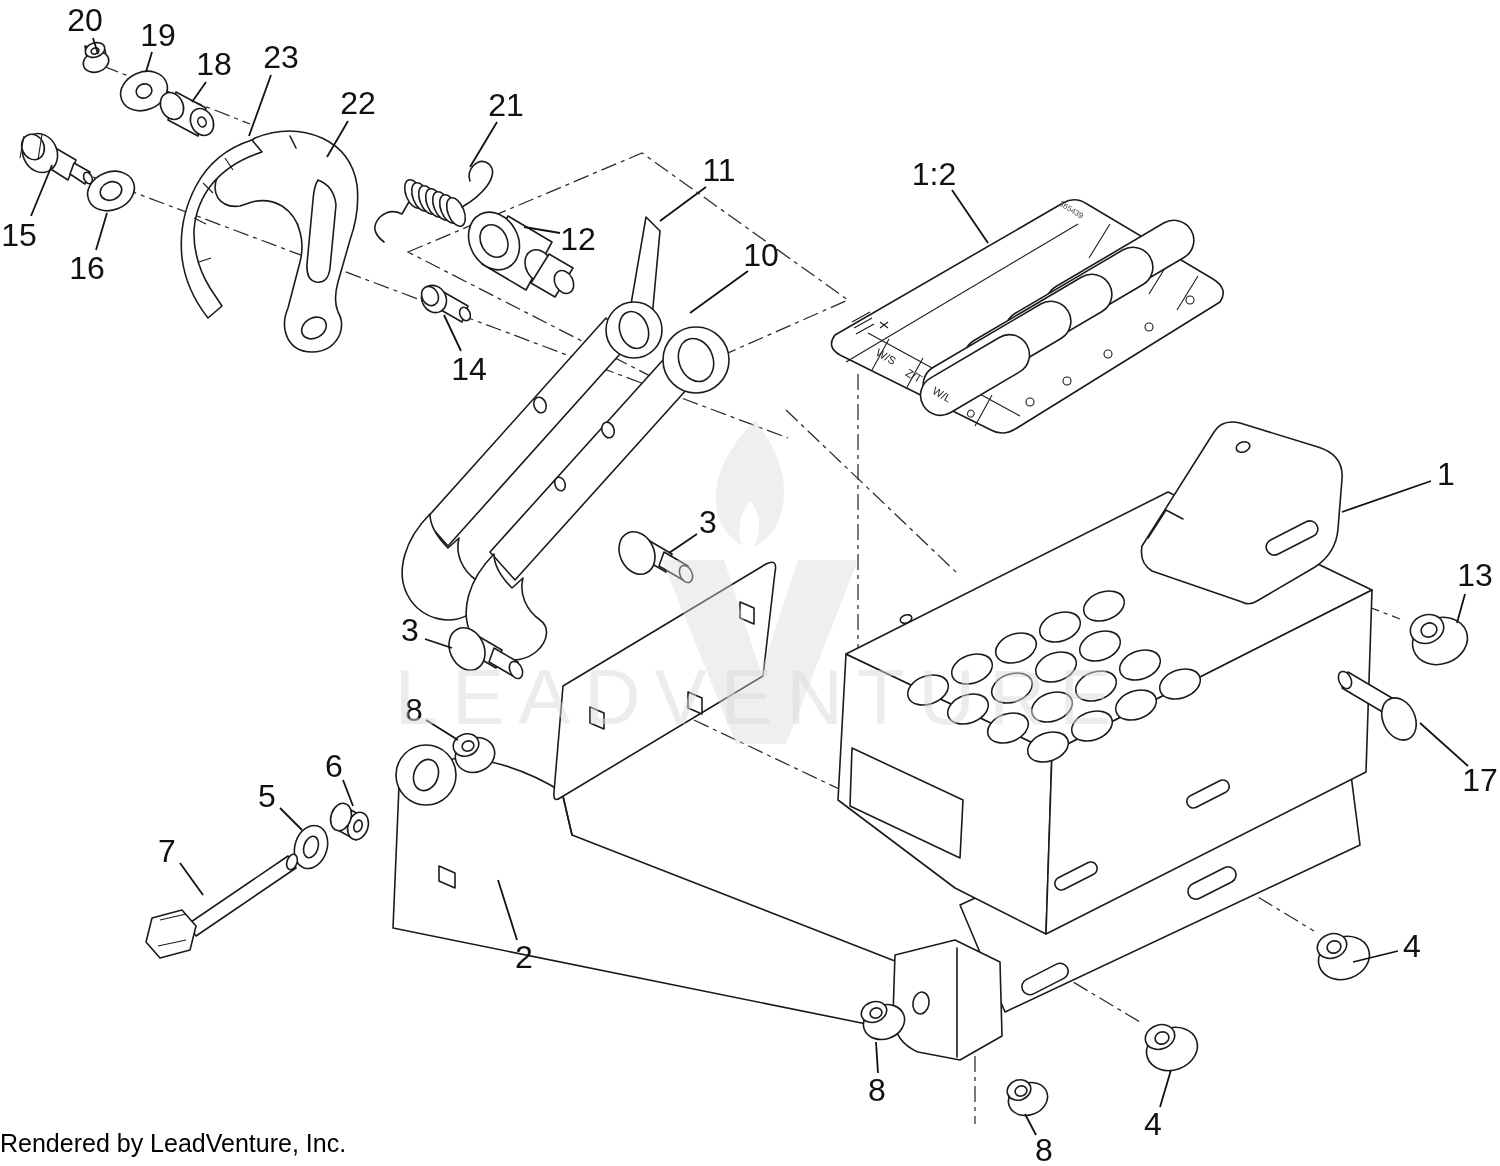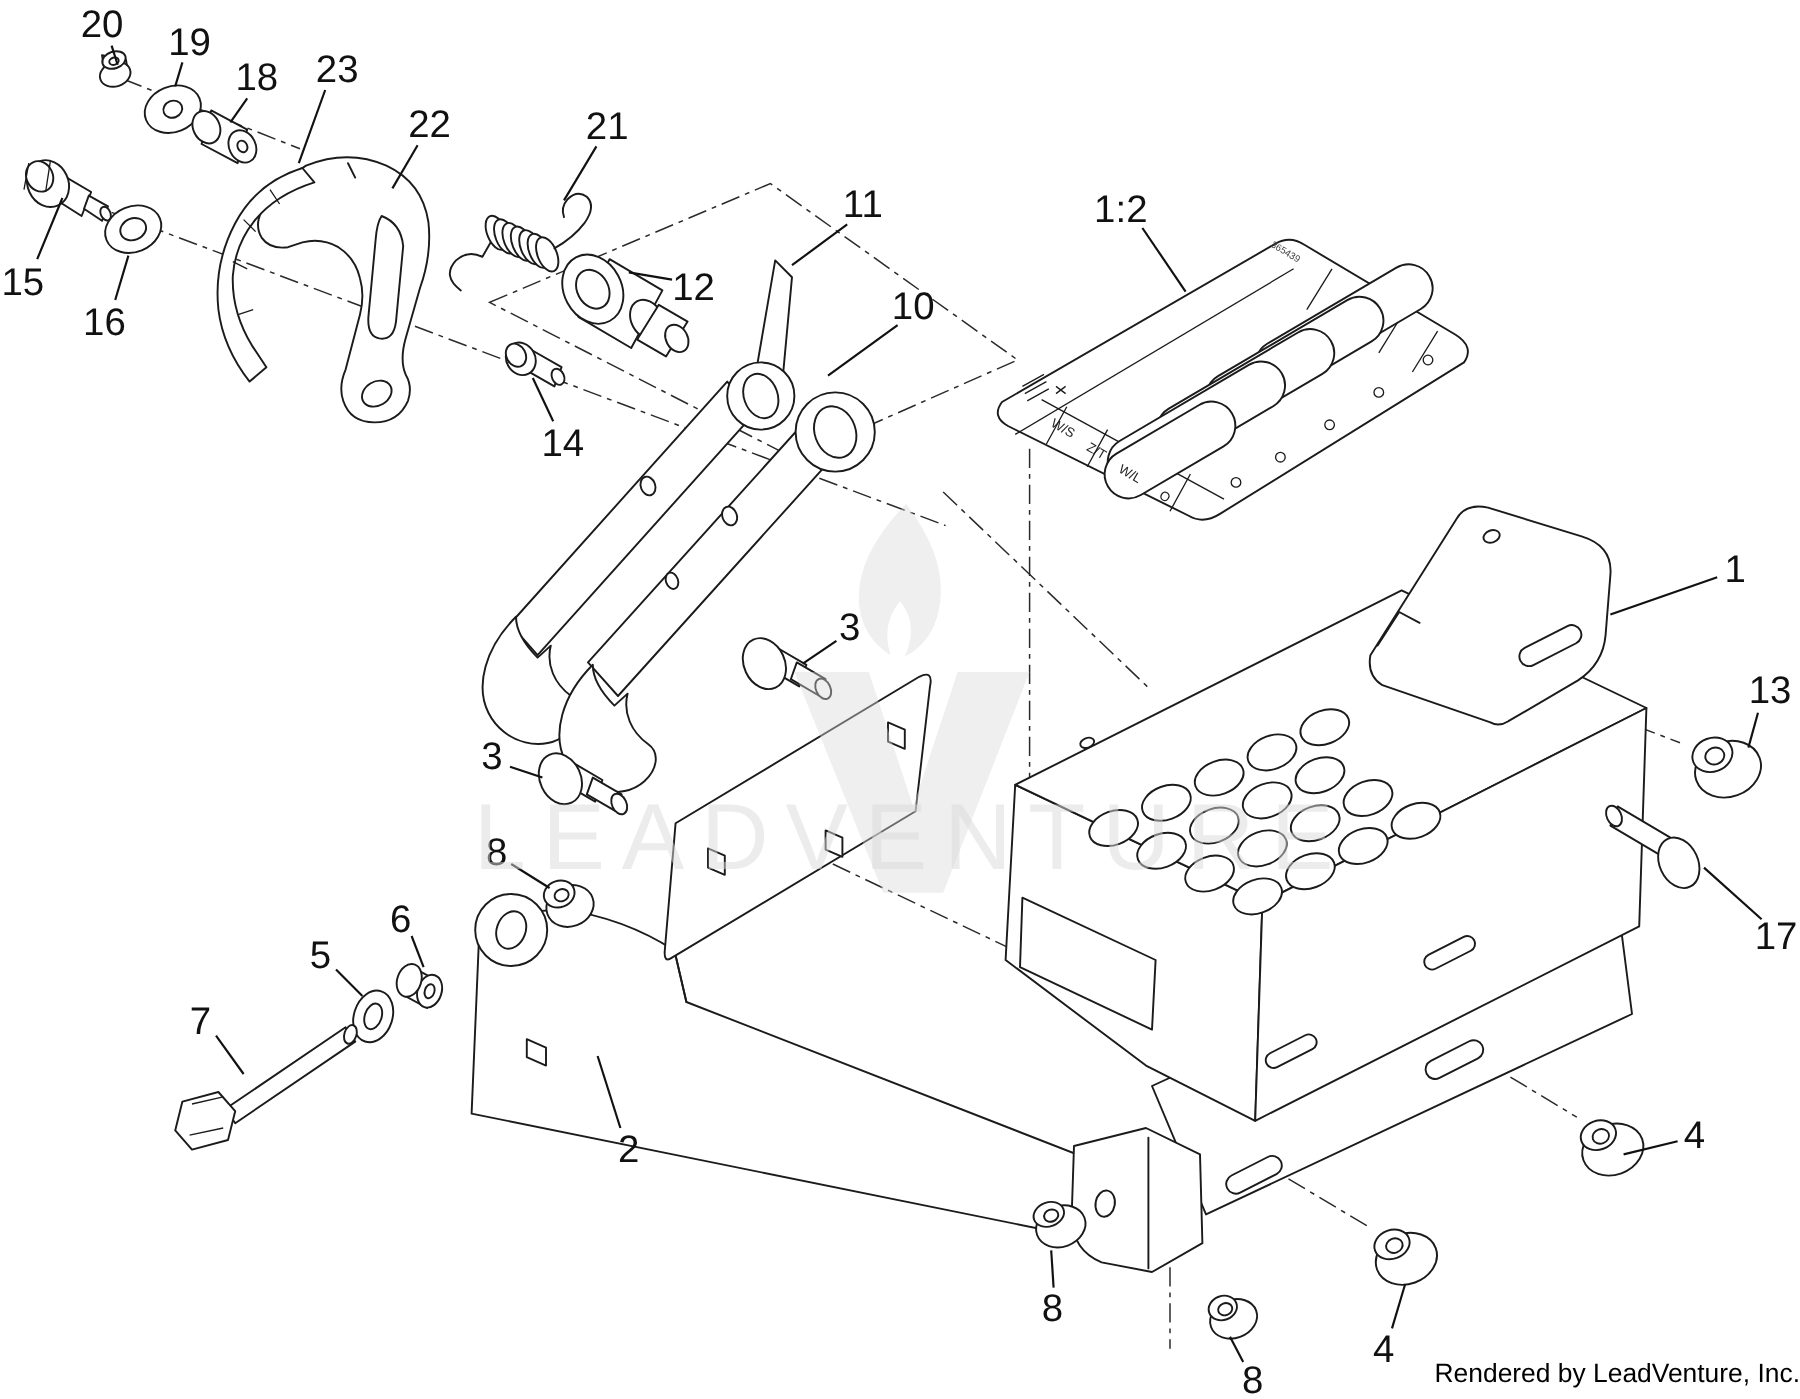--- a/index.html
+++ b/index.html
@@ -10,22 +10,22 @@
   .ln{fill:none;stroke:#1b1b1b;stroke-width:1.6;stroke-linejoin:round;stroke-linecap:round;}
   .thin{fill:none;stroke:#1b1b1b;stroke-width:1.1;}
   .dd{fill:none;stroke:#2a2a2a;stroke-width:1.25;stroke-dasharray:16 5 4 5;}
   .callout-text{font-size:32px;fill:#111;text-anchor:middle;}
   .leader{stroke:#111;stroke-width:1.8;fill:none;}
   .decal-cell{font-size:11px;fill:#222;text-anchor:middle;}
   .decal-code{font-size:8px;fill:#444;text-anchor:middle;}
   .wm-text{font-size:78px;letter-spacing:14px;fill:#d9d9d9;fill-opacity:.5;text-anchor:middle;
            font-family:"Liberation Sans",sans-serif;}
   .wm-shape{fill:#d9d9d9;fill-opacity:.42;}
-  .footer{position:absolute;left:0;right:0;bottom:8px;text-align:right;
-          font-size:22px;color:#000;font-family:"Liberation Sans",sans-serif;}
+  .footer{position:absolute;left:0;right:0;bottom:8px;text-align:left;
+          font-size:25px;color:#000;font-family:"Liberation Sans",sans-serif;}
 </style>
 </head>
 <body>
 
 <div class="stage">
 <svg width="1500" height="1166" viewBox="0 0 1500 1166">
 
   <g>
     <path class="dd" d="M103,66 L250,124"></path>
     <path class="dd" d="M93,177 L788,438"></path>

